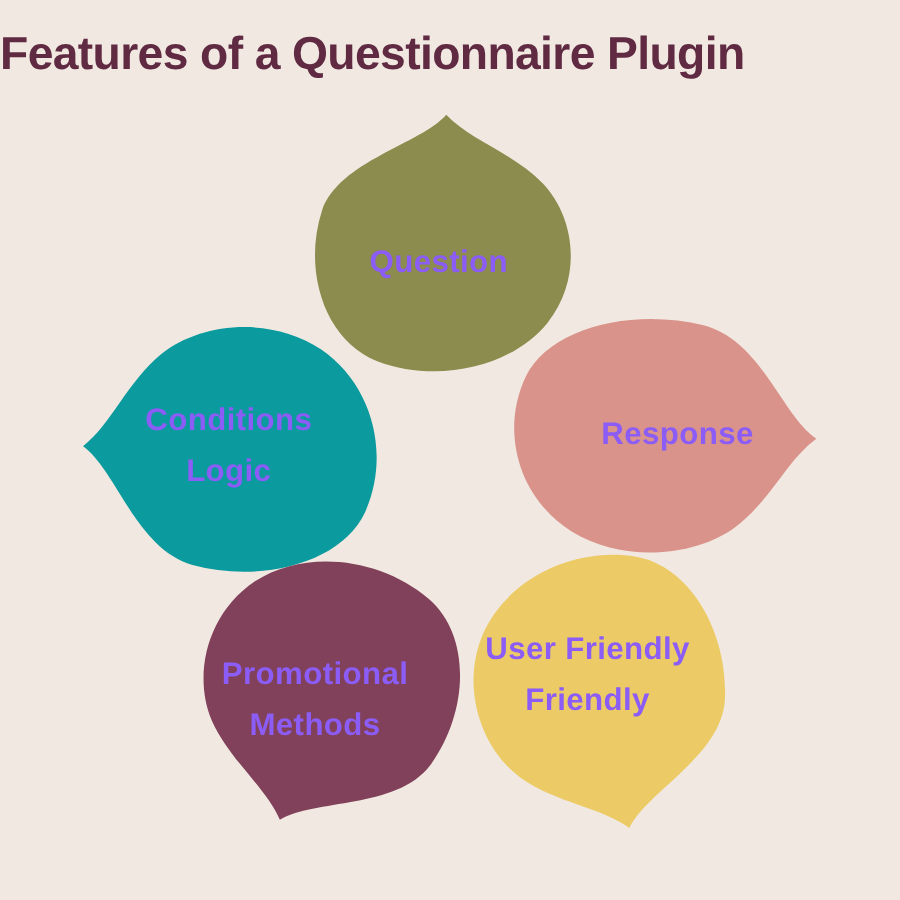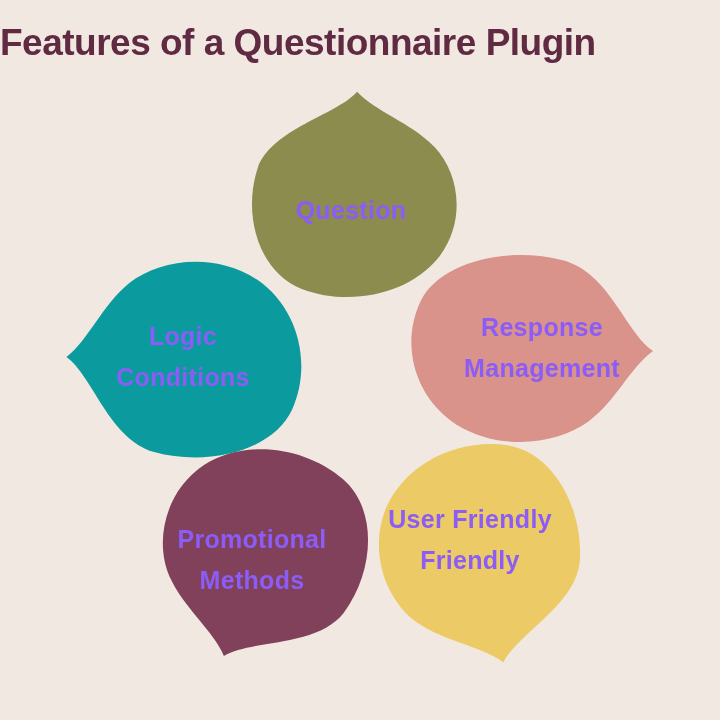--- a/index.html
+++ b/index.html
@@ -70,27 +70,26 @@
     <use href="#petal" transform="translate(528 351) rotate(90) scale(0.84 1.06)" fill="#d9938b"></use>
     <use href="#petal" transform="translate(260 551) rotate(199) scale(0.92 0.94)" fill="#82415a"></use>
     <use href="#petal" transform="translate(478 552) rotate(167) scale(0.90 0.96)" fill="#eccb67"></use>
   </svg>
 
   <div class="petal-label label-question">
     <span>Question</span>
   </div>
 
   <div class="petal-label label-logic">
+    <span>Conditions</span>
     <span>Logic</span>
-    <span>Conditions</span>
   </div>
 
   <div class="petal-label label-response">
     <span>Response</span>
-    <span>Management</span>
   </div>
 
   <div class="petal-label label-promo">
     <span>Promotional</span>
     <span>Methods</span>
   </div>
 
   <div class="petal-label label-user">
     <span>User Friendly</span>
     <span>Friendly</span>

